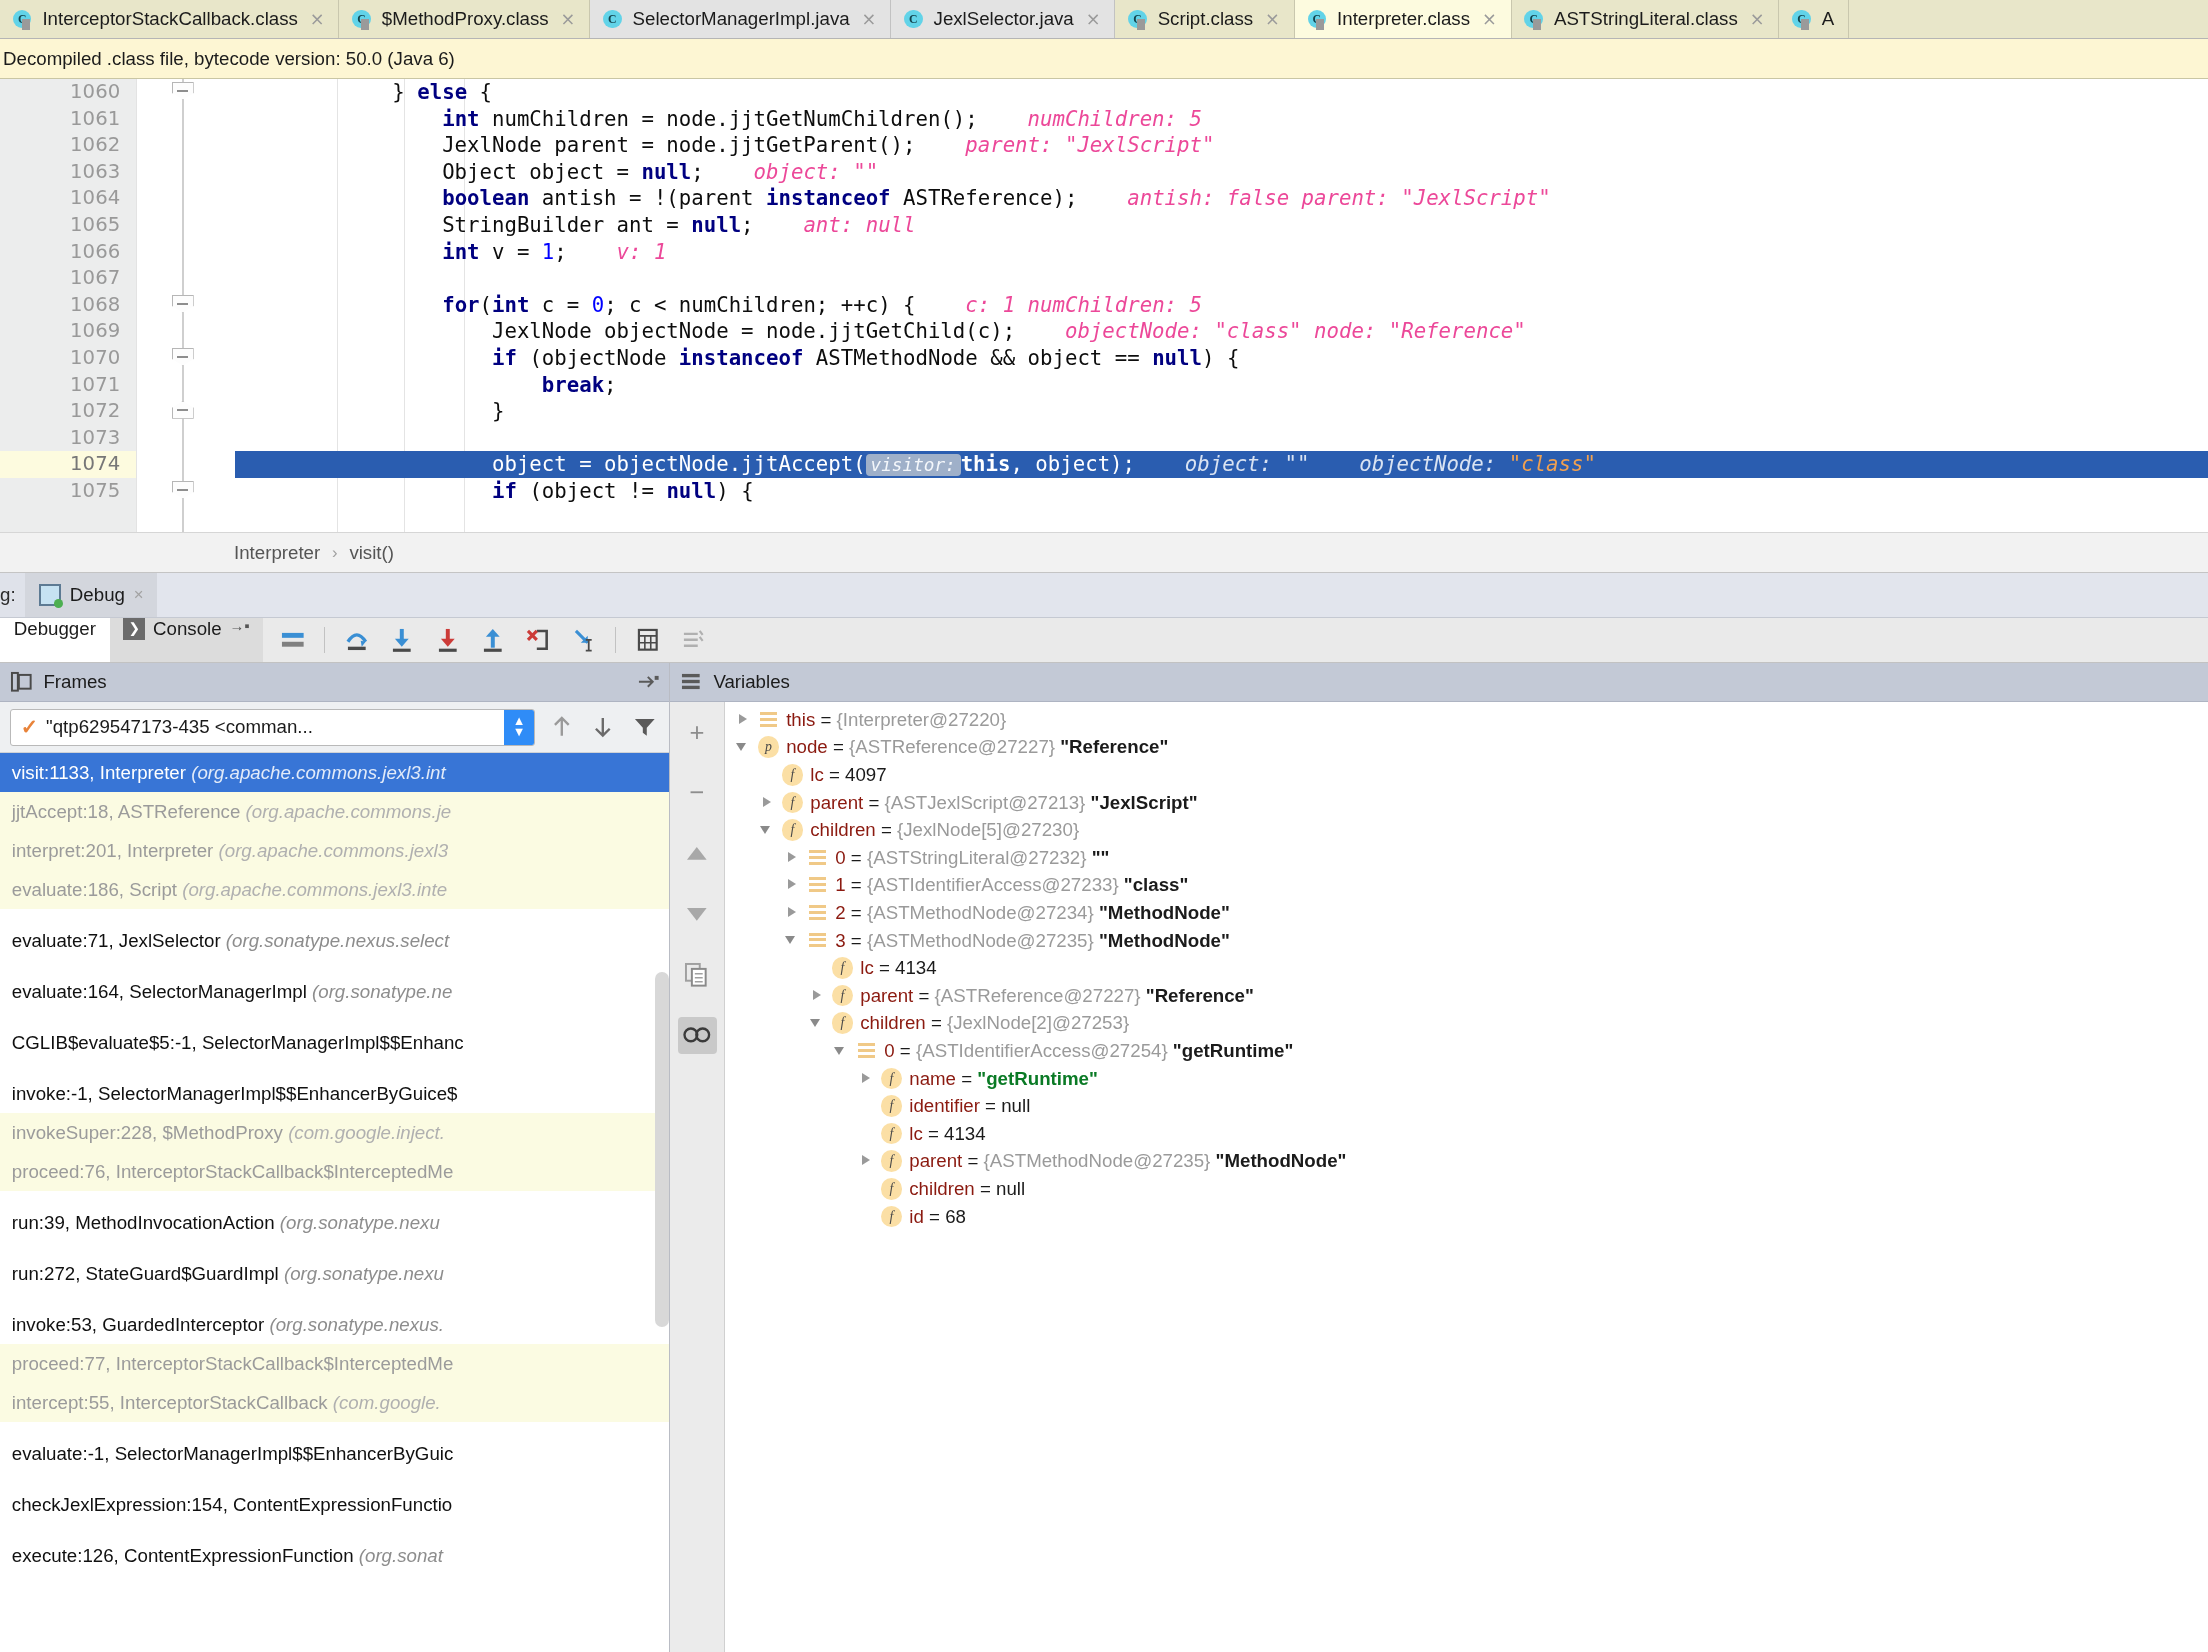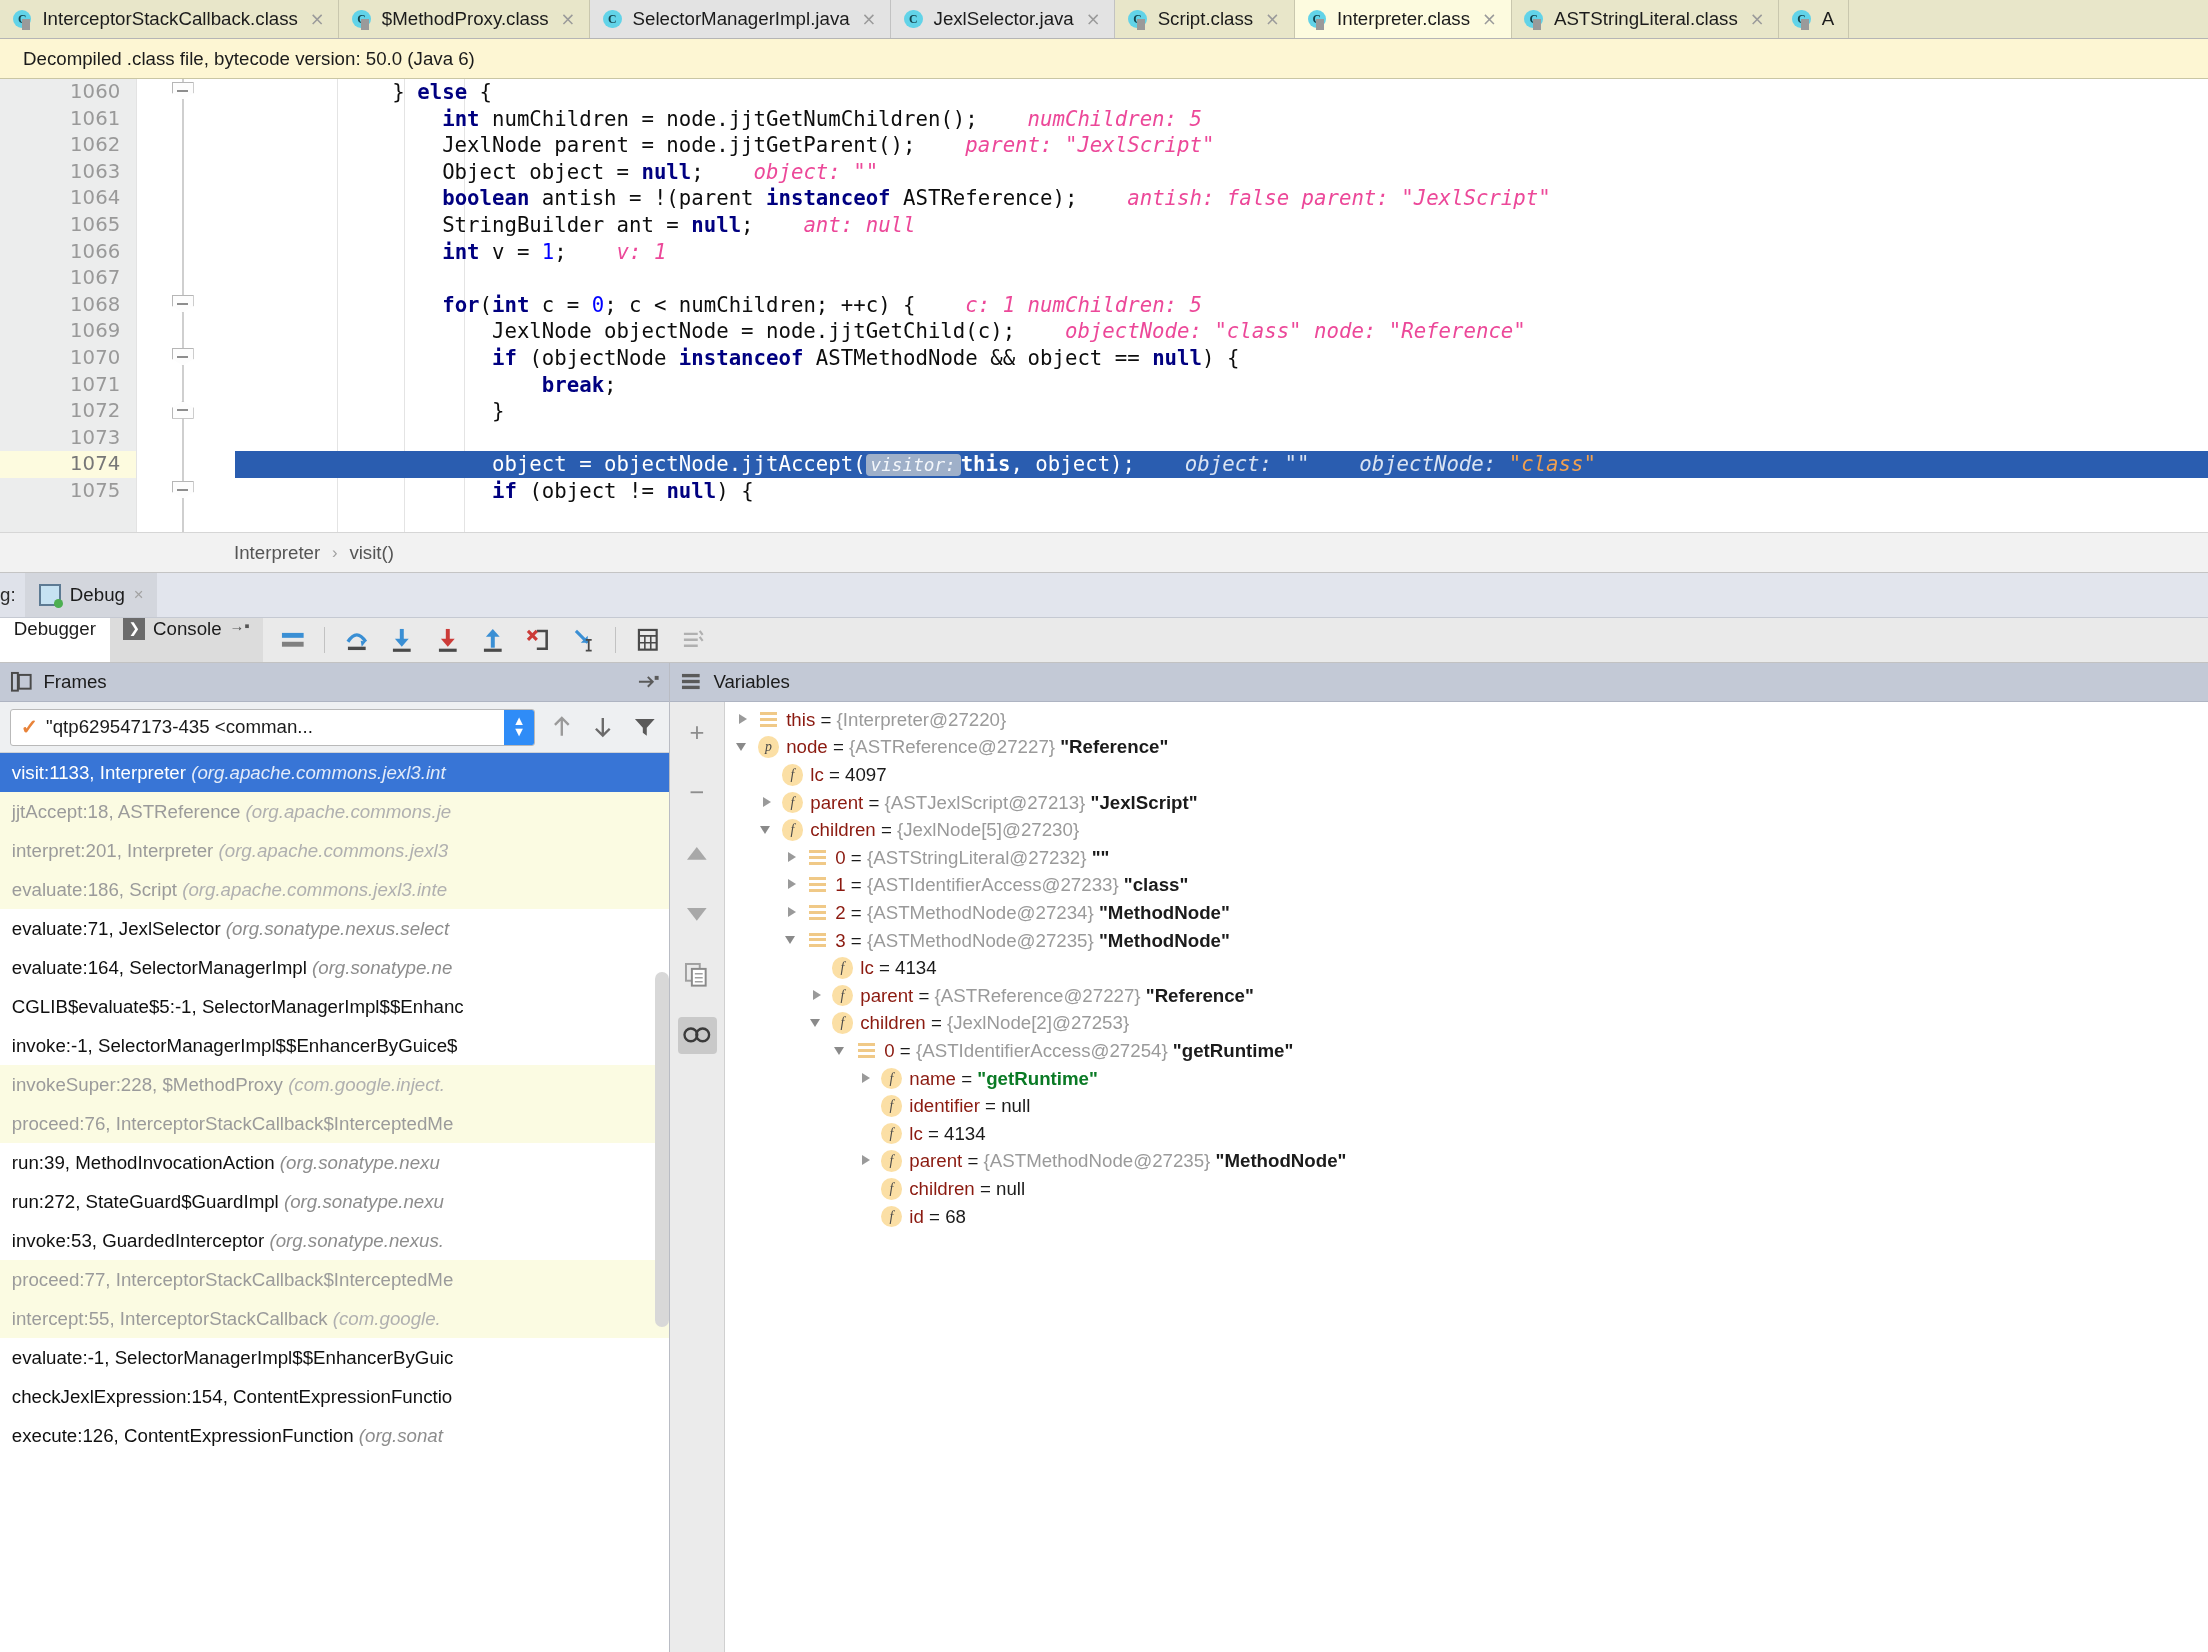--- a/index.html
+++ b/index.html
@@ -50,21 +50,21 @@
     font-size: 17.7px; color: #9a9a9a; margin-left: 3px;
     font-family: "DejaVu Sans", sans-serif;
   }
 
   
   .notifbar {
     height: 40px; flex: none;
     background: #fdf6d3;
     border-bottom: 1px solid #c9c6a4;
     display: flex; align-items: center;
-    padding-left: 23px;
+    padding-left: 3px;
     font-size: 18.7px; color: #1b1b1b;
   }
 
   
   .editor {
     position: relative; flex: none;
     height: 453px;
     background: #ffffff;
     overflow: hidden;
     display: flex;
@@ -244,21 +244,21 @@
   }
   .ft-btn { width: 29.6px; height: 29.6px; position: relative; flex: none; }
 
   .frames-list { flex: 1 1 auto; overflow: hidden; background: #ffffff; position: relative; }
   .frame-row {
     height: 39px; line-height: 39px; padding-left: 11.8px;
     font-size: 18.7px; white-space: nowrap; overflow: hidden;
   }
   .frame-row.sel { background: #3875d6; color: #ffffff; }
   .frame-row.lib { background: #fbfbe2; color: #9b9b9b; }
-  .frame-row.usr { background: #ffffff; color: #101010; }
+  .frame-row.usr { background: #ffffff; color: #101010; margin-top: 12px; }
   .frame-row .pkg { font-style: italic; color: #8d8d8d; }
   .frame-row.sel .pkg { color: #e2ebf9; }
   .frame-row.lib .pkg { color: #b0b0b0; }
 
   .frames-scroll {
     position: absolute; right: 0; top: 219px; width: 13.8px; height: 355px;
     background: #d8d8d8; border-radius: 6.9px;
   }
 
   .vars-body { flex: 1 1 auto; display: flex; min-height: 0; }

